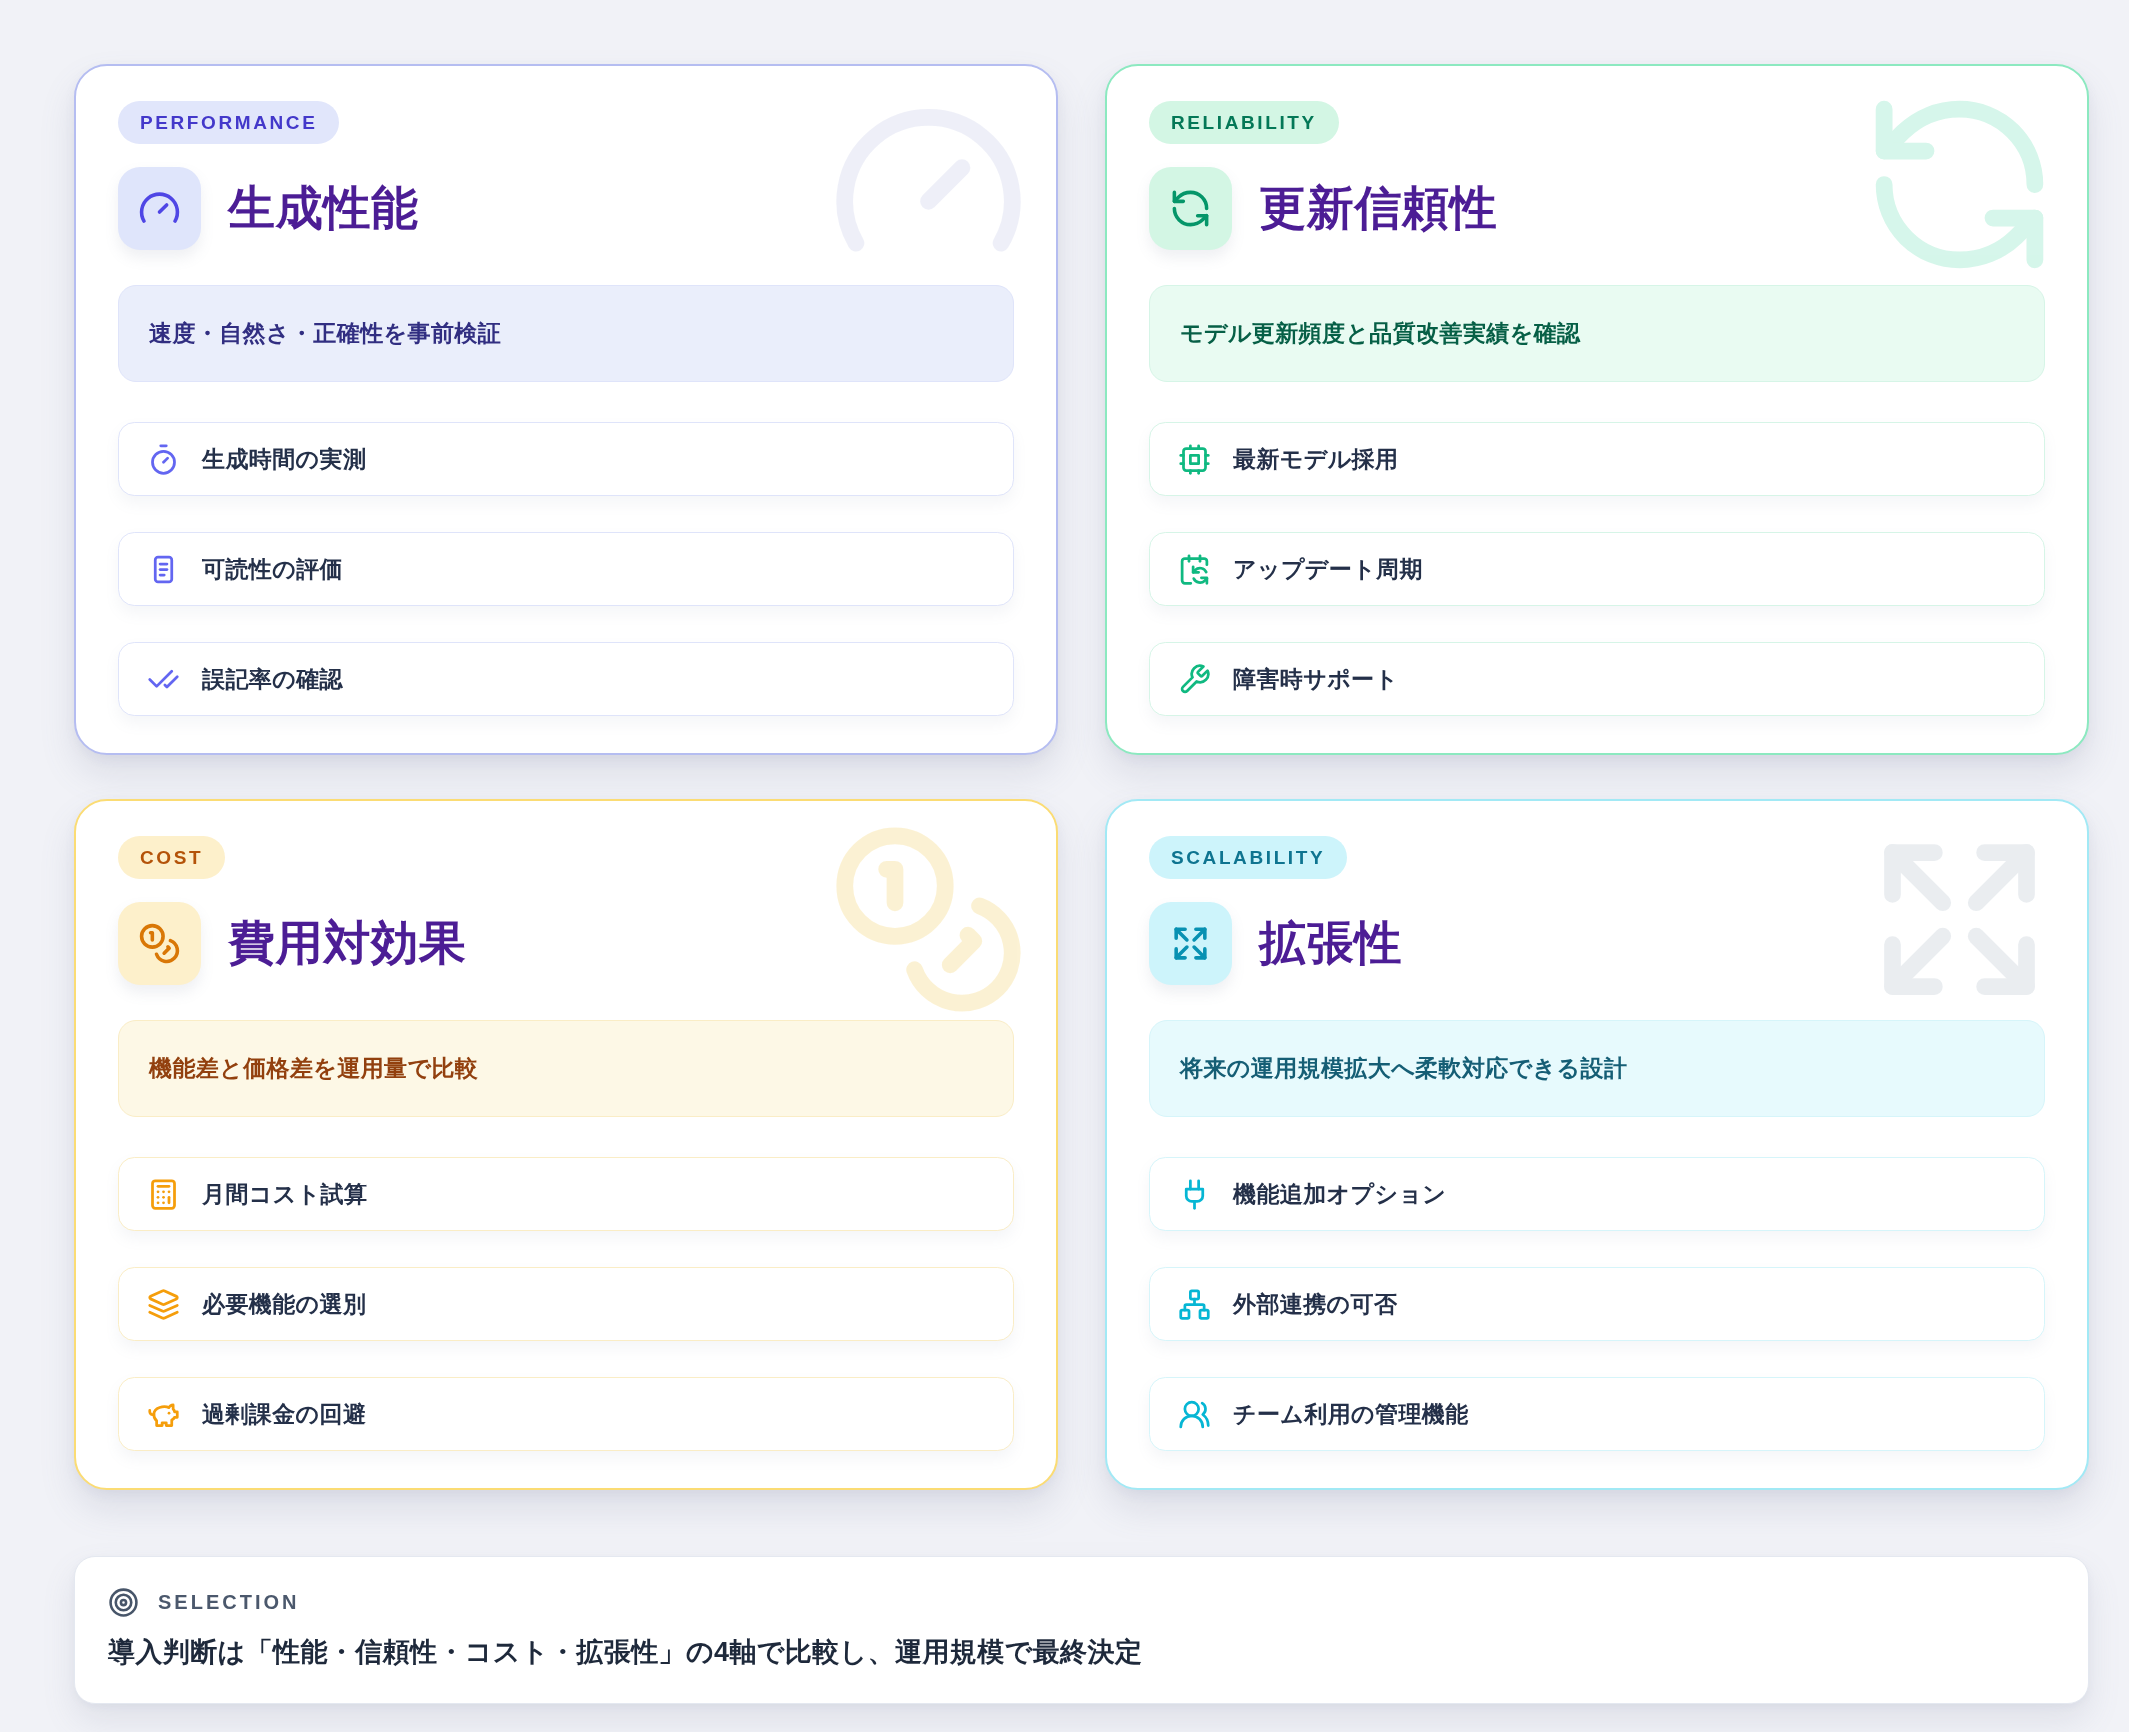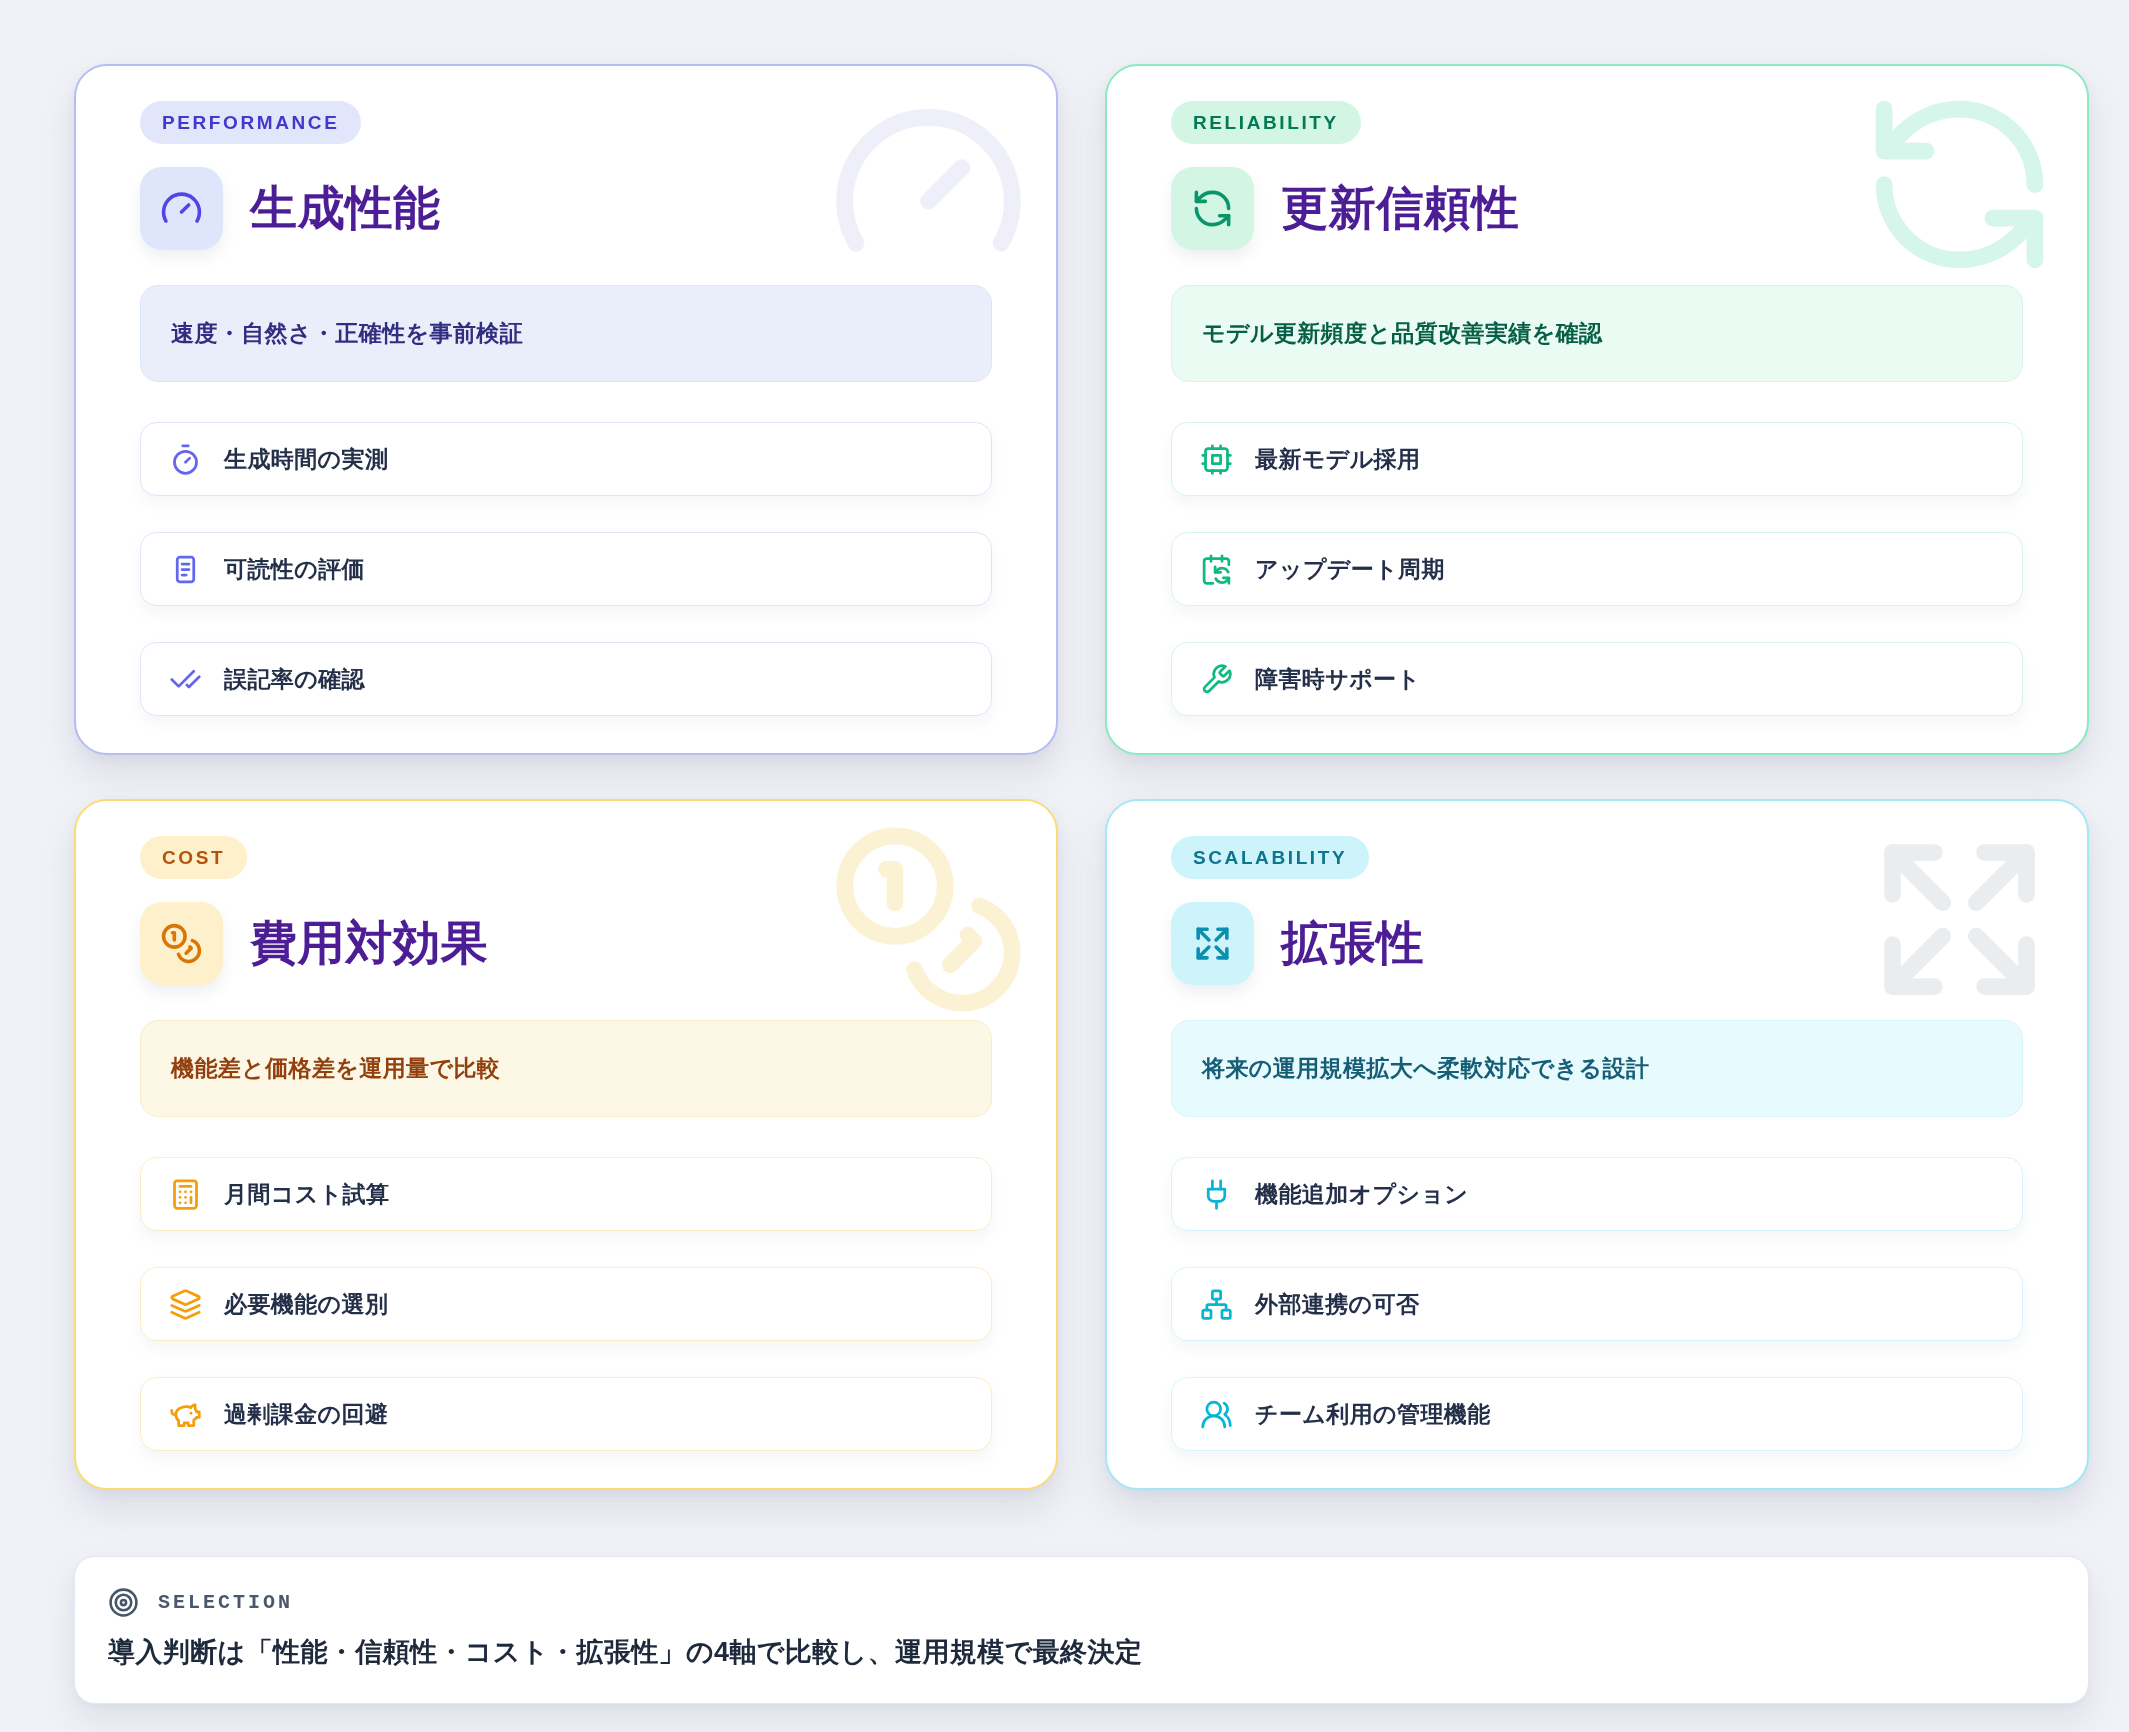--- a/index.html
+++ b/index.html
@@ -17,21 +17,21 @@
     grid-auto-rows: 691px;
     gap: 44px 47px;
   }
 
   .card {
     position: relative;
     box-sizing: border-box;
     background: #ffffff;
     border: 2.2px solid var(--border);
     border-radius: 33px;
-    padding: 35px 64px;
+    padding: 35px 42px;
     overflow: hidden;
     box-shadow: 0 19px 35px rgba(110,120,150,0.16), 0 4.4px 10.4px rgba(110,120,150,0.07);
   }
 
   
   .theme-indigo { --border:#b5bdf1; --badge-bg:#e1e6fb; --badge-fg:#4338ca; --iconbox-bg:#dfe5fb;
                   --icon-fg:#4f46e5; --desc-bg:#eaeefb; --desc-fg:#312e81; --item-border:#dfe4fa;
                   --item-icon:#6366f1; --wm:#7c86c8; --wm-op:0.12; }
   .theme-green  { --border:#8ce9c0; --badge-bg:#d3f6e4; --badge-fg:#047857; --iconbox-bg:#d3f6e4;
                   --icon-fg:#059669; --desc-bg:#e9fbf2; --desc-fg:#065f46; --item-border:#d6f5e7;
@@ -130,21 +130,21 @@
     margin-top: 66px;
     background: #ffffff;
     border: 1.5px solid #e4e8f0;
     border-radius: 21px;
     padding: 30px 33px 33px 33px;
     box-shadow: 0 16.3px 33px rgba(110,120,150,0.14), 0 3px 7.4px rgba(110,120,150,0.06);
   }
   .summary-head { display: flex; align-items: center; gap: 19px; }
   .summary-icon { width: 31px; height: 31px; color: #475569; display: flex; flex: none; }
   .summary-icon svg { width: 31px; height: 31px; }
-  .summary-label { font-size: 20px; font-weight: 700; letter-spacing: 3px; color: #4b586c; font-family: Liberation Mono, monospace; }
+  .summary-label { font-size: 20px; font-weight: 700; letter-spacing: 3px; color: #4b586c; }
   .summary-text {
     margin: 16.3px 0 0 0;
     font-size: 27px;
     font-weight: 700;
     color: #1e293b;
     letter-spacing: 0.4px;
   }
 </style>
 </head>
 <body>

